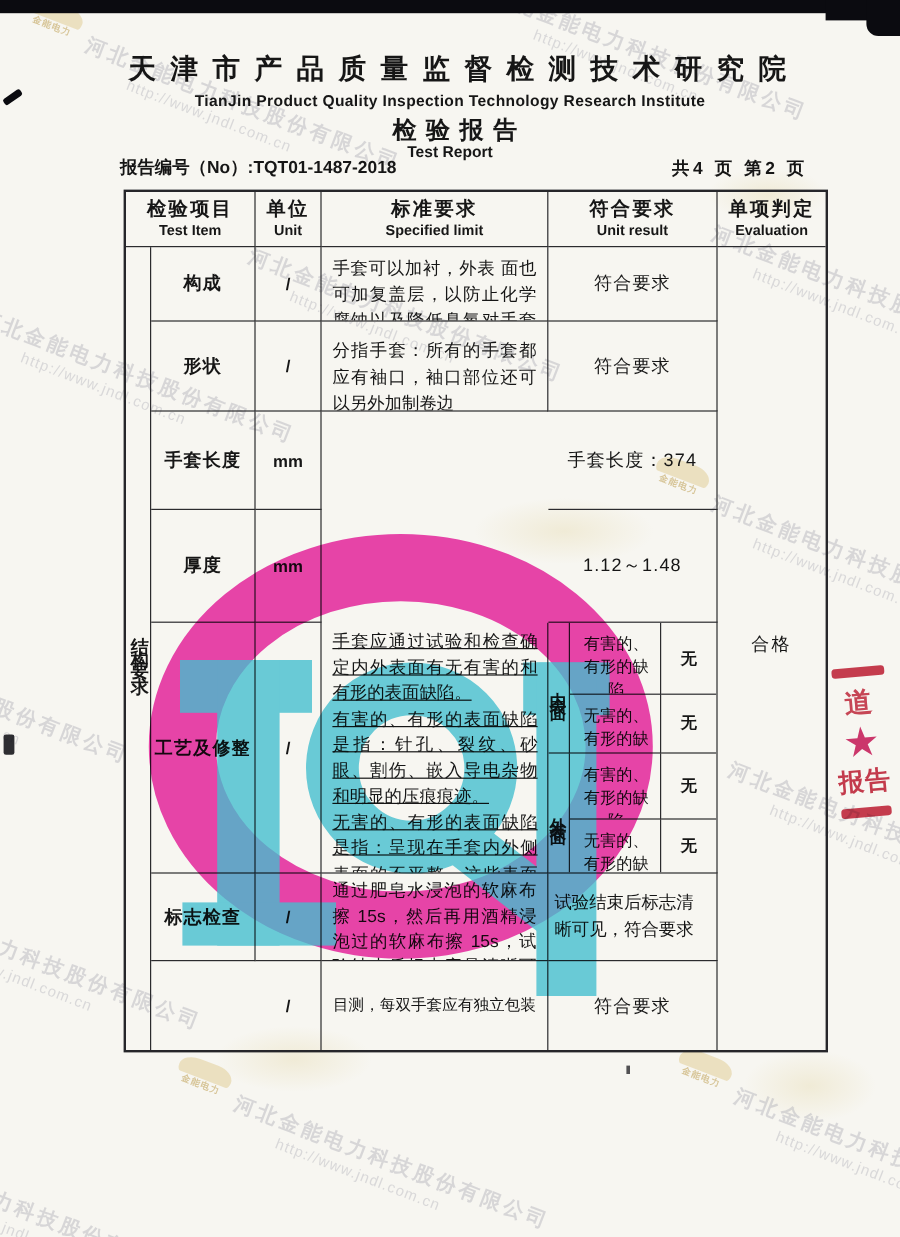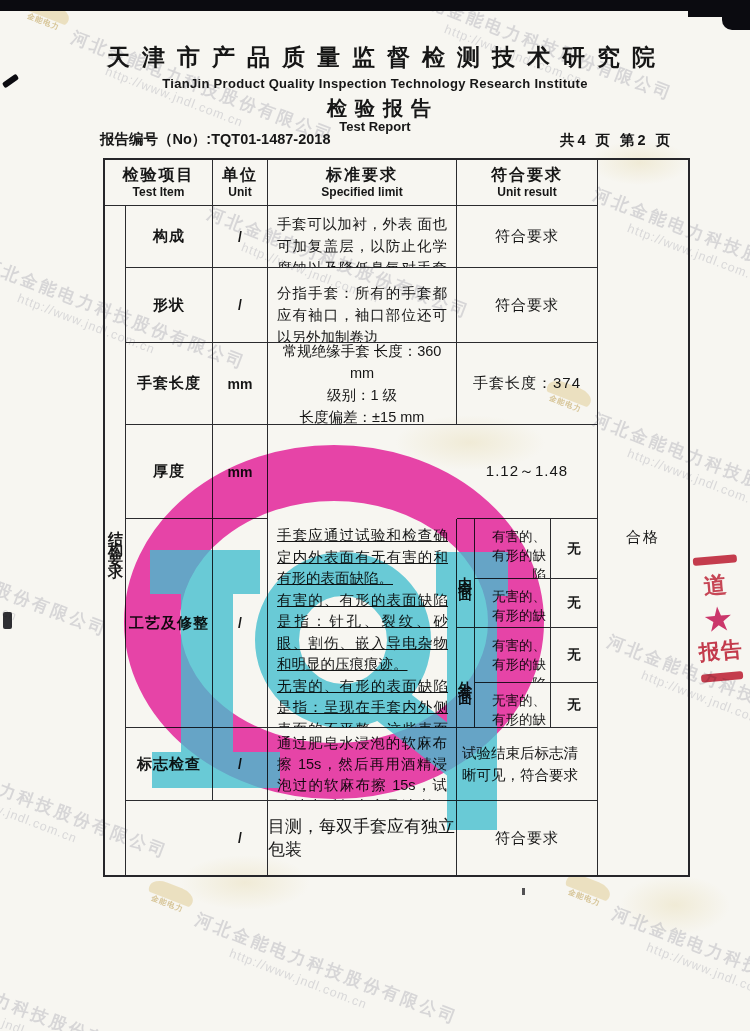--- a/index.html
+++ b/index.html
@@ -46,21 +46,21 @@
   .pre{white-space:pre-line;text-decoration:underline;}
   .res{font-size:15px;letter-spacing:1px;}
   .res.wrap{font-size:14.5px;letter-spacing:0;text-align:left;padding:0 5px;line-height:22px;}
   .vert{writing-mode:vertical-rl;text-orientation:upright;font-weight:bold;font-size:15px;letter-spacing:11px;}
   .vert.small{font-size:14px;letter-spacing:5px;}
   .eval{position:relative;}
   .eval span{position:absolute;left:0;top:322px;width:100%;text-align:center;font-size:15px;letter-spacing:2px;}
   .sub{display:grid;grid-template-columns:18px 76px 1fr;grid-template-rows:60px 49px 55px 1fr;
        width:100%;height:100%;}
   .sub .c{font-size:13.5px;}
-  .stype{display:block;line-height:19px;padding:8px 4px 16px 6px;text-align:right;}
+  .stype{display:block;line-height:19px;padding:8px 4px 16px 6px;text-align:center;}
   .sval{font-size:15px;font-weight:bold;}
   
   .stamp{position:absolute;left:0;top:0;z-index:5;mix-blend-mode:multiply;pointer-events:none;}
   
   .seal{position:absolute;left:690px;top:556px;width:56px;z-index:5;mix-blend-mode:multiply;
         transform:rotate(-5deg);text-align:center;color:#c5293e;}
   .seal .bar{height:8px;background:#c5293e;border-radius:3px;opacity:.9;}
   .seal .bar1{width:44px;margin:0 0 6px 8px;}
   .seal .bar2{width:42px;margin:8px 0 0 6px;}
   .seal .ch{font-size:23px;font-weight:bold;opacity:.85;}
@@ -163,40 +163,41 @@
     <div class="en">Unit</div>
   </div>
   <div class="c hc" style="grid-column:4;grid-row:1;">
     <div class="cn">标准要求</div>
     <div class="en">Specified limit</div>
   </div>
   <div class="c hc" style="grid-column:5;grid-row:1;">
     <div class="cn">符合要求</div>
     <div class="en">Unit result</div>
   </div>
+  <div class="c hc nbr" style="grid-column:6;grid-row:1;">
+    <div class="cn">单项判定</div>
+    <div class="en">Evaluation</div>
+  </div>
 
   <div class="c nbb" style="grid-column:1;grid-row:2/9;">
     <div class="vert">结构要求</div>
   </div>
 
   <div class="c item" style="grid-column:2;grid-row:2;">构成</div>
   <div class="c unit" style="grid-column:3;grid-row:2;">/</div>
   <div class="c spec" style="grid-column:4;grid-row:2;">手套可以加衬，外表 面也可加复盖层，以防止化学腐蚀以及降低臭氧对手套产生的老化影响</div>
   <div class="c res" style="grid-column:5;grid-row:2;">符合要求</div>
 
   <div class="c item" style="grid-column:2;grid-row:3;">形状</div>
   <div class="c unit" style="grid-column:3;grid-row:3;">/</div>
   <div class="c spec" style="grid-column:4;grid-row:3;padding-top:14px;">分指手套：所有的手套都应有袖口，袖口部位还可以另外加制卷边</div>
   <div class="c res" style="grid-column:5;grid-row:3;">符合要求</div>
 
   <div class="c item" style="grid-column:2;grid-row:4;">手套长度</div>
   <div class="c unit" style="grid-column:3;grid-row:4;">mm</div>
-  <div class="c spec ctr" style="grid-column:4;grid-row:4;">常规绝缘手套 长度：360 mm
-级别：1 级
-长度偏差：±15 mm</div>
   <div class="c res" style="grid-column:5;grid-row:4;">手套长度：374</div>
 
   <div class="c item" style="grid-column:2;grid-row:5;">厚度</div>
   <div class="c unit" style="grid-column:3;grid-row:5;">mm</div>
   <div class="c res" style="grid-column:5;grid-row:5;">1.12～1.48</div>
 
   <div class="c item" style="grid-column:2;grid-row:6;">工艺及修整</div>
   <div class="c unit" style="grid-column:3;grid-row:6;">/</div>
   <div class="c spec pre" style="grid-column:4;grid-row:6;line-height:21.5px;padding:6px 8px 4px 9px;">手套应通过试验和检查确定内外表面有无有害的和有形的表面缺陷。
 有害的、有形的表面缺陷是指：针孔、裂纹、砂眼、割伤、嵌入导电杂物和明显的压痕痕迹。
@@ -219,21 +220,21 @@
       <div class="c sval nbr nbb" style="grid-column:3;grid-row:4;">无</div>
     </div>
   </div>
 
   <div class="c item" style="grid-column:2;grid-row:7;">标志检查</div>
   <div class="c unit" style="grid-column:3;grid-row:7;">/</div>
   <div class="c spec" style="grid-column:4;grid-row:7;line-height:21px;padding:5px 9px;">通过肥皂水浸泡的软麻布擦 15s，然后再用酒精浸泡过的软麻布擦 15s，试验结束后标志应是清晰可见。</div>
   <div class="c res wrap" style="grid-column:5;grid-row:7;">试验结束后标志清晰可见，符合要求</div>
 
   <div class="c unit nbb" style="grid-column:3;grid-row:8;">/</div>
-  <div class="c nbb" style="grid-column:4;grid-row:8;font-size:17px;">目测，每双手套应有独立包装</div>
+  <div class="c nbb" style="grid-column:4;grid-row:8;font-size:13px;">目测，每双手套应有独立包装</div>
   <div class="c res nbb" style="grid-column:5;grid-row:8;">符合要求</div>
 
   <div class="c nbr nbb eval" style="grid-column:6;grid-row:2/9;">
     <span>合格</span>
   </div>
 </div>
 
 <svg class="stamp" width="750" height="1031" viewBox="0 0 750 1031">
   <ellipse cx="334" cy="622" rx="182" ry="149" fill="none" stroke="#ea189e" stroke-width="56" opacity="0.80"></ellipse>
   <g fill="#43c6db" opacity="0.78">

